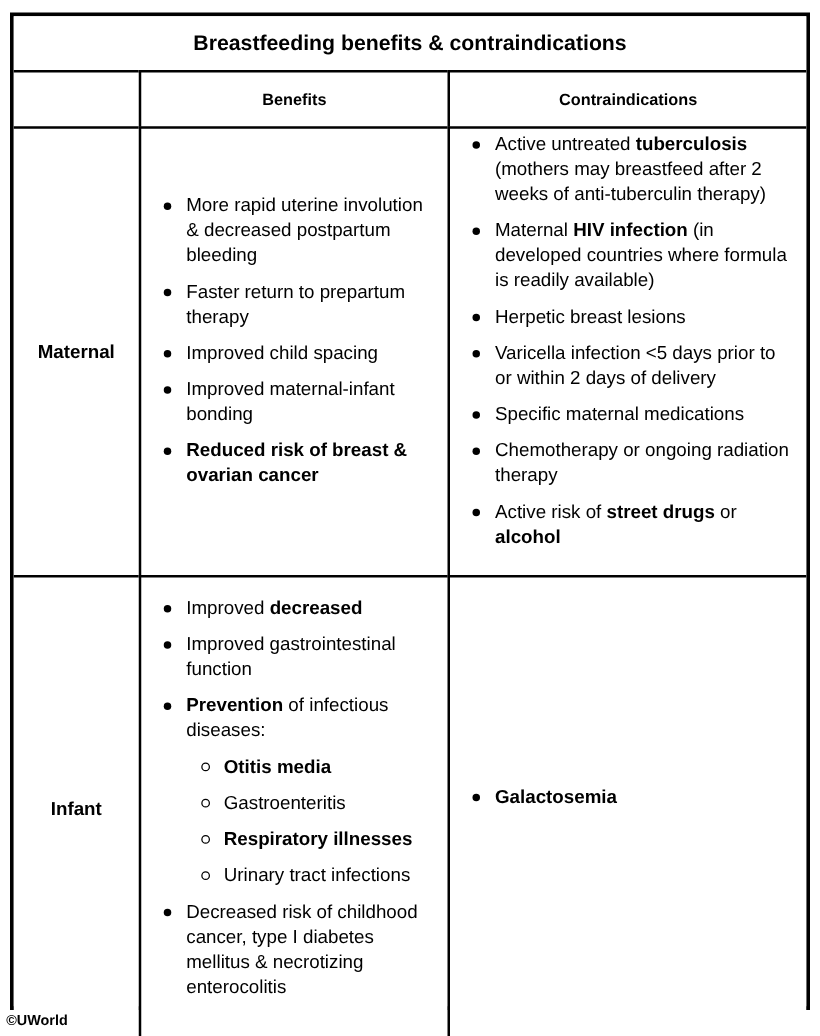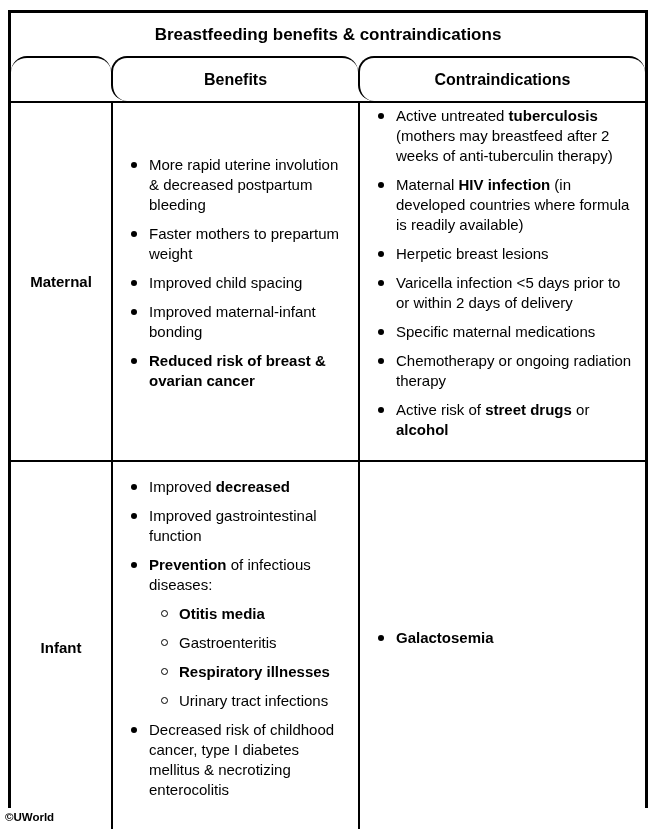--- a/index.html
+++ b/index.html
@@ -24,21 +24,21 @@
   .bt { border-top: 2px solid #000; }
   .bl { border-left: 2px solid #000; }
 
   .title-cell {
     grid-column: 1 / 4;
     display: flex; align-items: center; justify-content: center;
     font-weight: bold; font-size: 17px;
   }
   .head-cell {
     display: flex; align-items: center; justify-content: center;
-    font-weight: bold; font-size: 16px; border-radius: 16px;
+    font-weight: bold; font-size: 13px;
   }
   .label-cell {
     display: flex; align-items: center; justify-content: center;
     font-weight: bold; font-size: 15px;
   }
   .list-cell {
     display: flex; flex-direction: column; justify-content: center;
     font-size: 15px; line-height: 20px;
     padding: 10px 8px 28px 16px;
   }
@@ -80,21 +80,21 @@
     <div class="cell head-cell bt bl">Contraindications</div>
 
     <div class="cell label-cell bt">Maternal</div>
     <div class="cell list-cell bt bl">
         <div class="li">
           <span class="blt"></span>
           <span class="txt"><span>More rapid uterine involution &amp; decreased postpartum bleeding</span></span>
         </div>
         <div class="li">
           <span class="blt"></span>
-          <span class="txt"><span>Faster mothers to prepartum weight</span></span>
+          <span class="txt"><span>Faster return to prepartum therapy</span></span>
         </div>
         <div class="li">
           <span class="blt"></span>
           <span class="txt"><span>Improved child spacing</span></span>
         </div>
         <div class="li">
           <span class="blt"></span>
           <span class="txt"><span>Improved maternal-infant bonding</span></span>
         </div>
         <div class="li">

